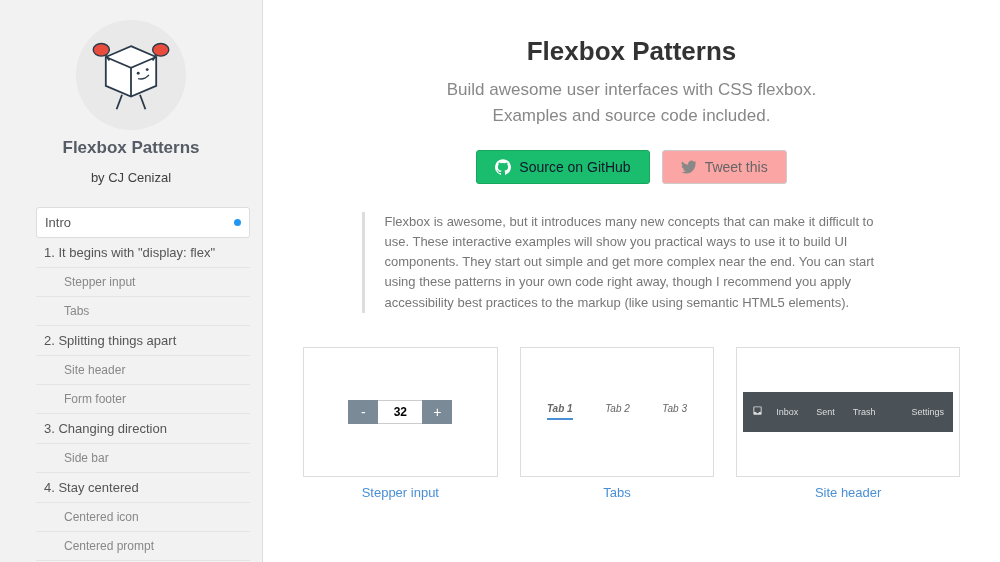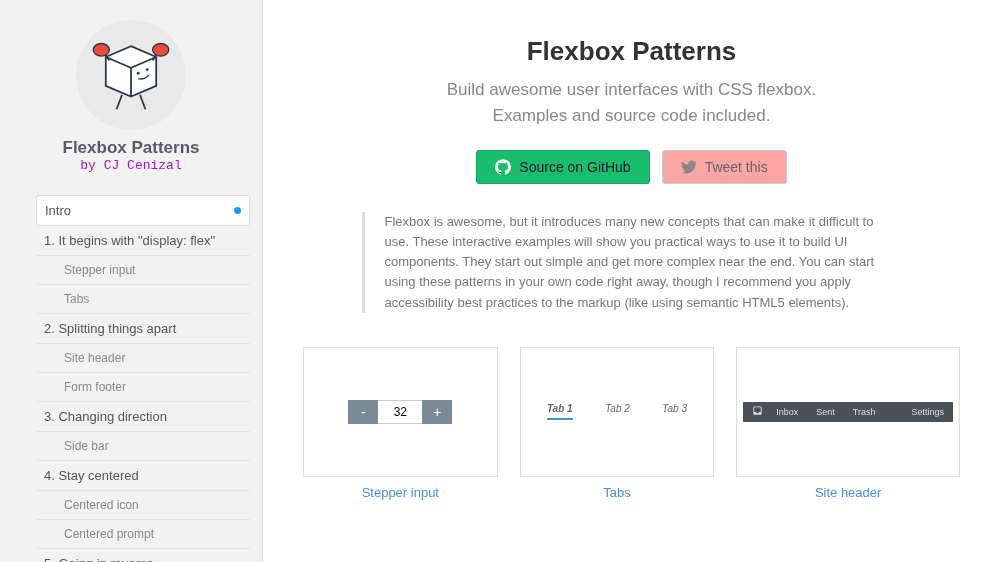--- a/index.html
+++ b/index.html
@@ -35,24 +35,23 @@
 }
 .logo-svg { width: 90px; height: 90px; }
 .site-title {
   color: #555c66;
   font-size: 17px;
   font-weight: 600;
   margin-top: 4px;
 }
 .byline {
   font-size: 13px;
-  color: #a21caf;
-  margin-top: 0;
+  color: #404040;
+  margin-top: 12px;
   margin-bottom: 12px;
-  font-family: Liberation Mono, monospace;
 }
 .nav { padding: 0 12px 20px; }
 .nav-item {
   font-size: 13px;
   color: #555;
   padding: 7px 8px;
   border-bottom: 1px solid #e4e4e4;
   cursor: pointer;
   display: flex;
   justify-content: space-between;
@@ -146,28 +145,28 @@
 }
 
 .stepper {
   display: flex;
   align-items: center;
 }
 .stepper button {
   width: 30px; height: 24px; background: #7b8a97; color: #fff; border: none; font-size: 14px;
 }
 .stepper input {
-  width: 44px; height: 24px; text-align: center; border: 1px solid #ccc; border-left: none; border-right: none; font-size: 12px; font-weight: 400;
+  width: 44px; height: 24px; text-align: center; border: 1px solid #ccc; border-left: none; border-right: none; font-size: 12px; font-weight: 700;
 }
 
 .tabs-preview { display: flex; width: 100%; justify-content: space-around; font-size: 10px; color: #666; }
 .tabs-preview span { padding-bottom: 4px; font-style: italic; }
 .tabs-preview span.active { border-bottom: 2px solid #4a8fd4; font-weight: 600; }
 
-.header-preview { display: flex; background: #4a5258; color: #ddd; width: 100%; font-size: 9px; align-items: center; height: 20px; }
+.header-preview { display: flex; background: #4a5258; color: #ddd; width: 100%; font-size: 9px; align-items: center; height: 40px; }
 .header-preview .hicon { width: 24px; text-align: center; }
 .header-preview .hspace { flex: 1; }
 .header-preview span { padding: 0 9px; }
 </style>
 </head>
 <body>
 
 <div class="sidebar">
   <div class="logo-area">
     <div class="logo-circle">

